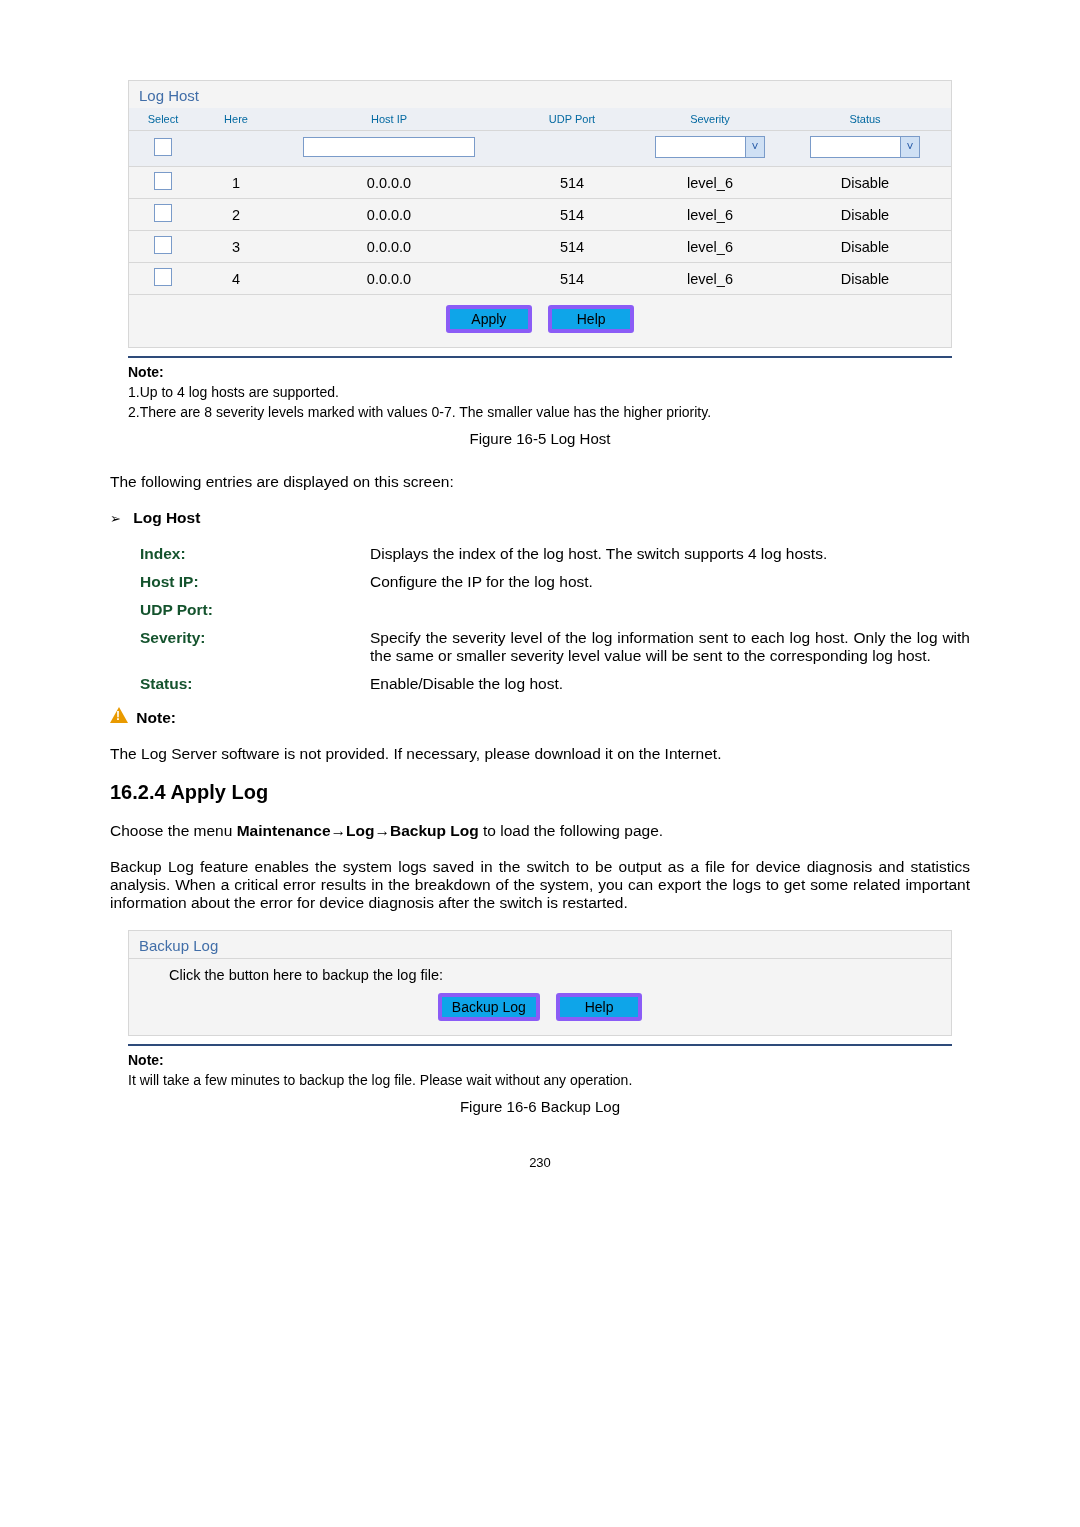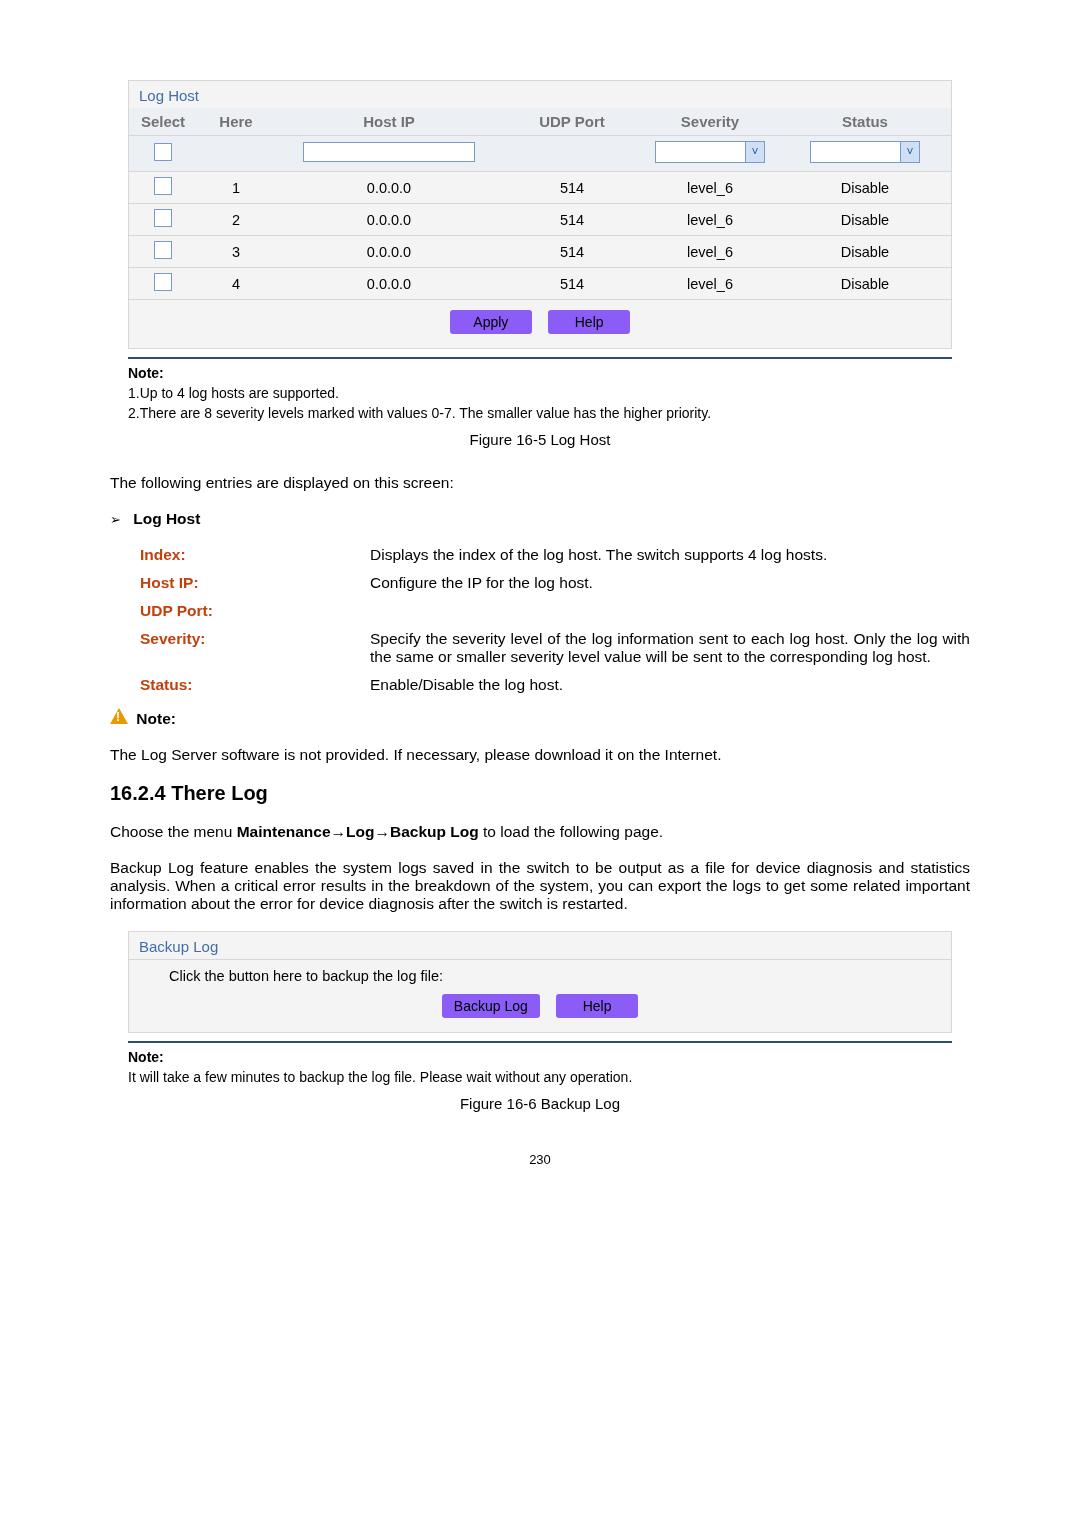--- a/index.html
+++ b/index.html
@@ -22,27 +22,27 @@
   .panel-title {
     color: #416ea8;
     padding: 6px 10px 4px 10px;
     font-size: 15px;
   }
   .tbl {
     width: 100%;
     border-collapse: collapse;
   }
   .tbl th {
-    font-weight: bold;
-    color: #737373;
+    font-weight: normal;
+    color: #0369a1;
     background: #eceff4;
     padding: 5px 4px;
     text-align: center;
     border-bottom: 1px solid #d7d7d7;
-    font-size: 15px;
+    font-size: 11px;
   }
   .tbl td {
     padding: 5px 4px;
     text-align: center;
     border-bottom: 1px solid #d7d7d7;
     font-size: 14.5px;
   }
   .tbl tr.inputs td { background:#eceff4; }
   .chk {
     width: 16px; height: 16px; border: 1px solid #7a9bc9;
@@ -58,32 +58,32 @@
   }
   .sel-arrow {
     position:absolute; right:0; top:0; width:18px; height:20px;
     background:#cfe0f4; border-left:1px solid #7a9bc9;
     display:flex; align-items:center; justify-content:center;
     color:#2a5da8; font-size:12px;
   }
   .btnrow { text-align:center; padding:10px 0 14px 0; }
   .btn {
     display:inline-block; min-width:58px; padding:2px 10px;
-    border:2px solid #8b5cf6; background:#8b5cf6; font-size:14px;
+    border:4px solid #8b5cf6; background:#0ea5e9; font-size:14px;
     text-align:center; margin:0 6px; border-radius:3px;
   }
   hr.rule {
     border:none; border-top:2px solid #2e4b7a; margin:8px 18px 4px 18px;
   }
   .small { font-size:14px; padding:2px 18px; }
   .cap { text-align:center; font-size:15px; padding:8px 0; }
   .body { font-size:15.5px; margin:18px 0; text-align:justify; }
   .arrow { font-family: Arial; font-size:13px; margin-right:8px; }
   .lh-line { display:flex; margin:10px 0; }
-  .lh-label { color:#c2410c; font-weight:bold; width:230px; flex:0 0 230px; padding-left:30px; }
+  .lh-label { color:#14532d; font-weight:bold; width:230px; flex:0 0 230px; padding-left:30px; }
   .lh-desc { flex:1; text-align:justify; }
   .warn-icon {
     width:0; height:0; display:inline-block;
     border-left:9px solid transparent; border-right:9px solid transparent;
     border-bottom:16px solid #e99a00; position:relative; margin-right:4px;
   }
   .warn-icon::after{
     content:"!"; position:absolute; left:-3px; top:2px; color:#fff; font-size:12px; font-weight:bold;
   }
   h2.sec { font-size:20px; margin:18px 0 6px 0; }
@@ -188,21 +188,21 @@
     <div class="lh-label">Status:</div>
     <div class="lh-desc">Enable/Disable the log host.</div>
   </div>
 
   <div style="margin-top:14px">
     <span class="warn-icon"></span>
     <span class="bold">Note:</span>
   </div>
   <div class="body">The Log Server software is not provided. If necessary, please download it on the Internet.</div>
 
-  <h2 class="sec">16.2.4  There Log</h2>
+  <h2 class="sec">16.2.4  Apply Log</h2>
   <div class="body">
     <span>Choose the menu </span><span class="bold">Maintenance→Log→Backup Log</span><span> to load the following page.</span>
   </div>
   <div class="body">Backup Log feature enables the system logs saved in the switch to be output as a file for device diagnosis and statistics analysis. When a critical error results in the breakdown of the system, you can export the logs to get some related important information about the error for device diagnosis after the switch is restarted.</div>
 
   <div class="panel">
     <div class="panel-title">Backup Log</div>
     <div style="padding:8px 40px 0 40px;font-size:14.5px;border-top:1px solid #d7d7d7">Click the button here to backup the log file:</div>
     <div class="btnrow">
       <span class="btn">Backup Log</span>

